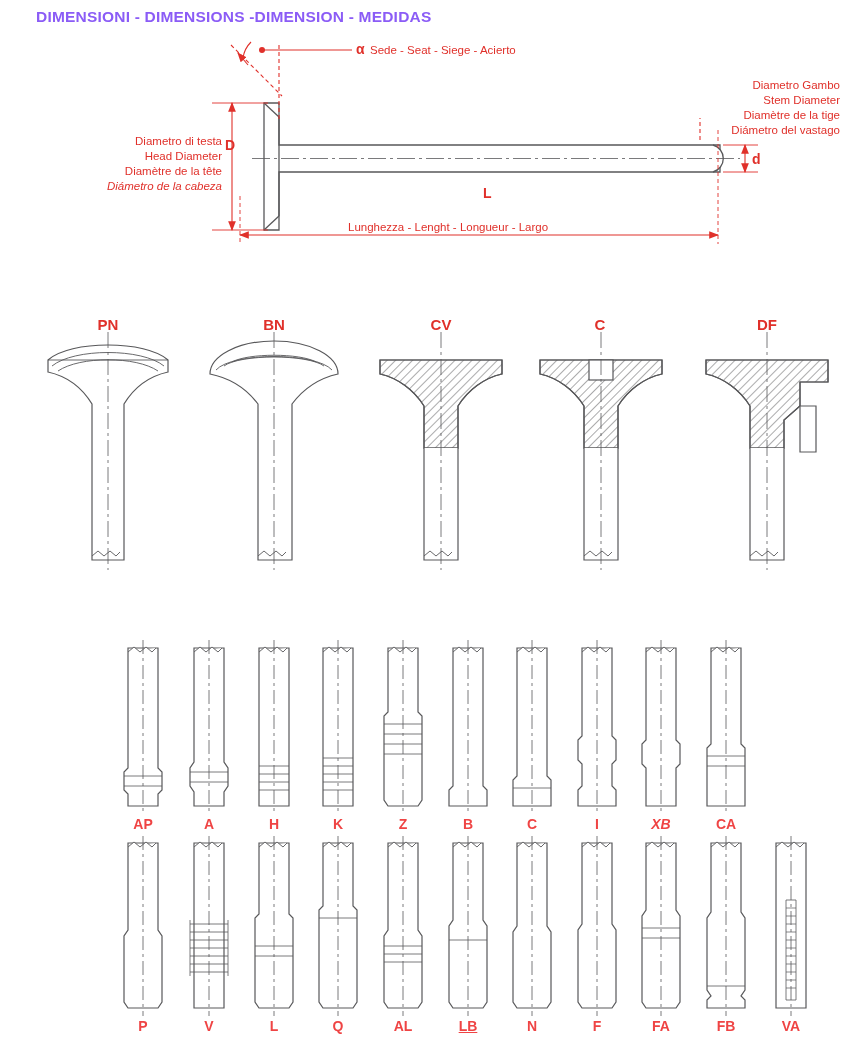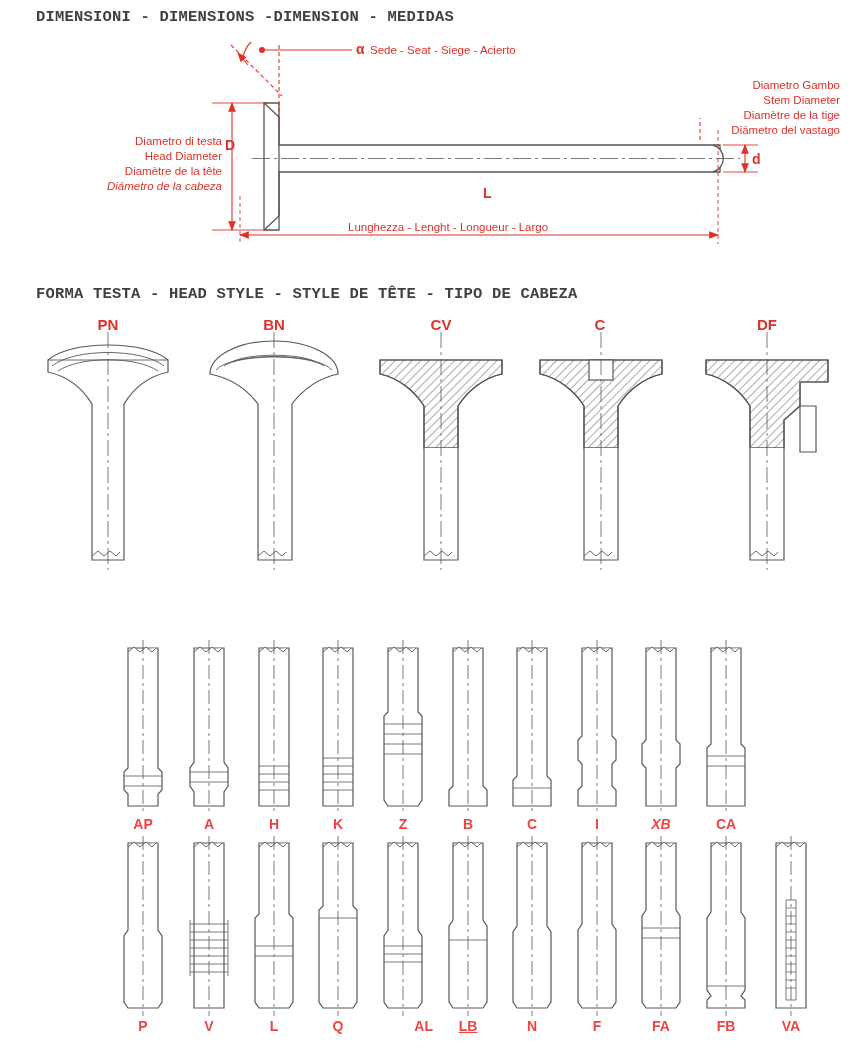--- a/index.html
+++ b/index.html
@@ -18,23 +18,22 @@
   .page {
     position: relative;
     width: 860px;
     height: 1051px;
   }
   .section-title {
     position: absolute;
     font-weight: bold;
     font-size: 15.5px;
     letter-spacing: 0.2px;
-    color: #404040;
+    color: #8b5cf6;
     white-space: nowrap;
-    font-family: Liberation Mono, monospace;
   }
   #title-dimensions { left: 36px; top: 8px; }
   #title-headstyle  { left: 36px; top: 285px; }
   #title-stemgroove { left: 36px; top: 608px; }
 
   .svg-layer {
     position: absolute;
     left: 0;
     top: 0;
     width: 860px;
@@ -71,21 +70,20 @@
     margin-left: -40px;
   }
 </style>
 </head>
 <body>
 
 <div class="page">
 
   <div class="section-title" id="title-dimensions">DIMENSIONI - DIMENSIONS -DIMENSION - MEDIDAS</div>
 
-  <div class="section-title" id="title-headstyle">FORMA TESTA - HEAD STYLE - STYLE DE TÊTE - TIPO DE CABEZA</div>
 
 
   <svg class="svg-layer" viewBox="0 0 860 1051" xmlns="http://www.w3.org/2000/svg">
     <defs>
       <marker id="arrR" markerWidth="9" markerHeight="7" refX="8" refY="3.5" orient="auto">
         <polygon points="0,0 9,3.5 0,7" fill="#e0302a"></polygon>
       </marker>
       <marker id="arrL" markerWidth="9" markerHeight="7" refX="1" refY="3.5" orient="auto">
         <polygon points="9,0 0,3.5 9,7" fill="#e0302a"></polygon>
       </marker>
@@ -385,21 +383,21 @@
   <div class="code-lbl" style="left:468px; top:816px;">B</div>
   <div class="code-lbl" style="left:532px; top:816px;">C</div>
   <div class="code-lbl" style="left:597px; top:816px;">I</div>
   <div class="code-lbl" style="left:661px; top:816px;font-style:italic;">XB</div>
   <div class="code-lbl" style="left:726px; top:816px;">CA</div>
 
   <div class="code-lbl" style="left:143px; top:1018px;">P</div>
   <div class="code-lbl" style="left:209px; top:1018px;">V</div>
   <div class="code-lbl" style="left:274px; top:1018px;">L</div>
   <div class="code-lbl" style="left:338px; top:1018px;">Q</div>
-  <div class="code-lbl" style="left:403px; top:1018px;text-align:right;">AL</div>
+  <div class="code-lbl" style="left:403px; top:1018px;">AL</div>
   <div class="code-lbl" style="left:468px; top:1018px;text-decoration:underline;">LB</div>
   <div class="code-lbl" style="left:532px; top:1018px;">N</div>
   <div class="code-lbl" style="left:597px; top:1018px;">F</div>
   <div class="code-lbl" style="left:661px; top:1018px;">FA</div>
   <div class="code-lbl" style="left:726px; top:1018px;">FB</div>
   <div class="code-lbl" style="left:791px; top:1018px;">VA</div>
 
 </div>
 
 </body></html>

